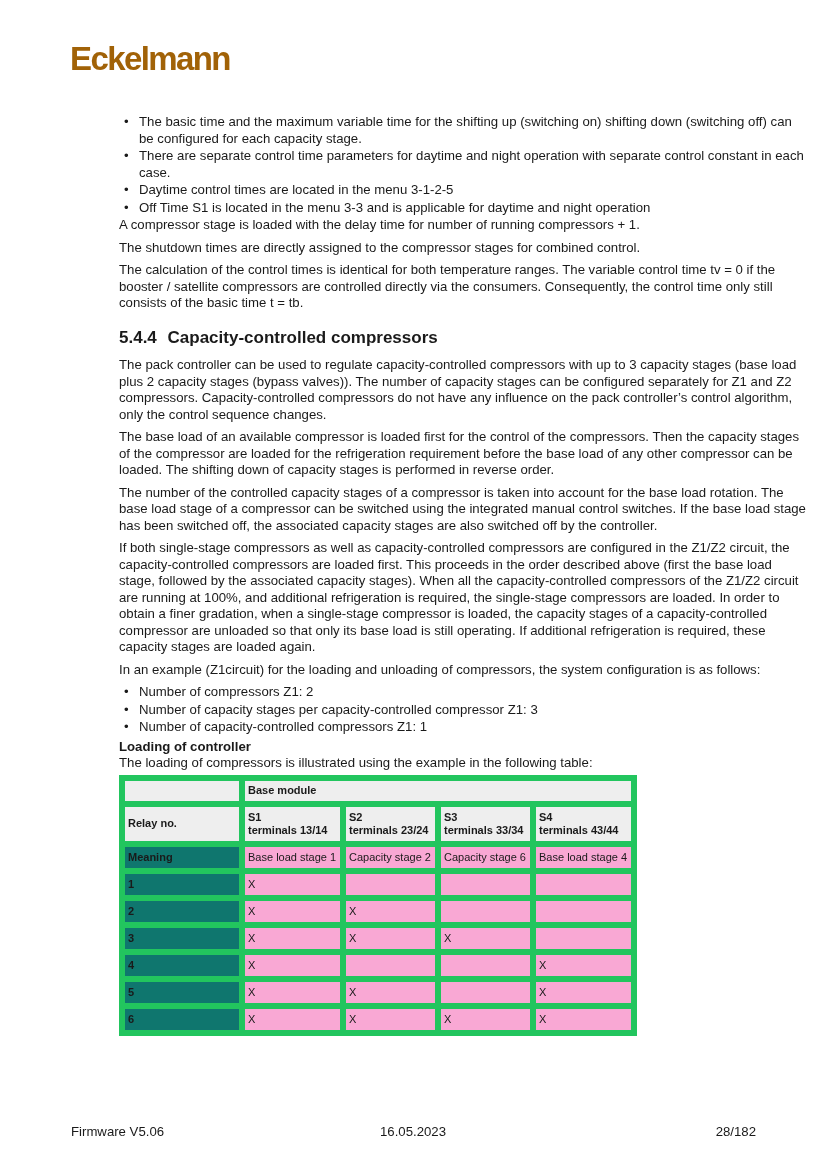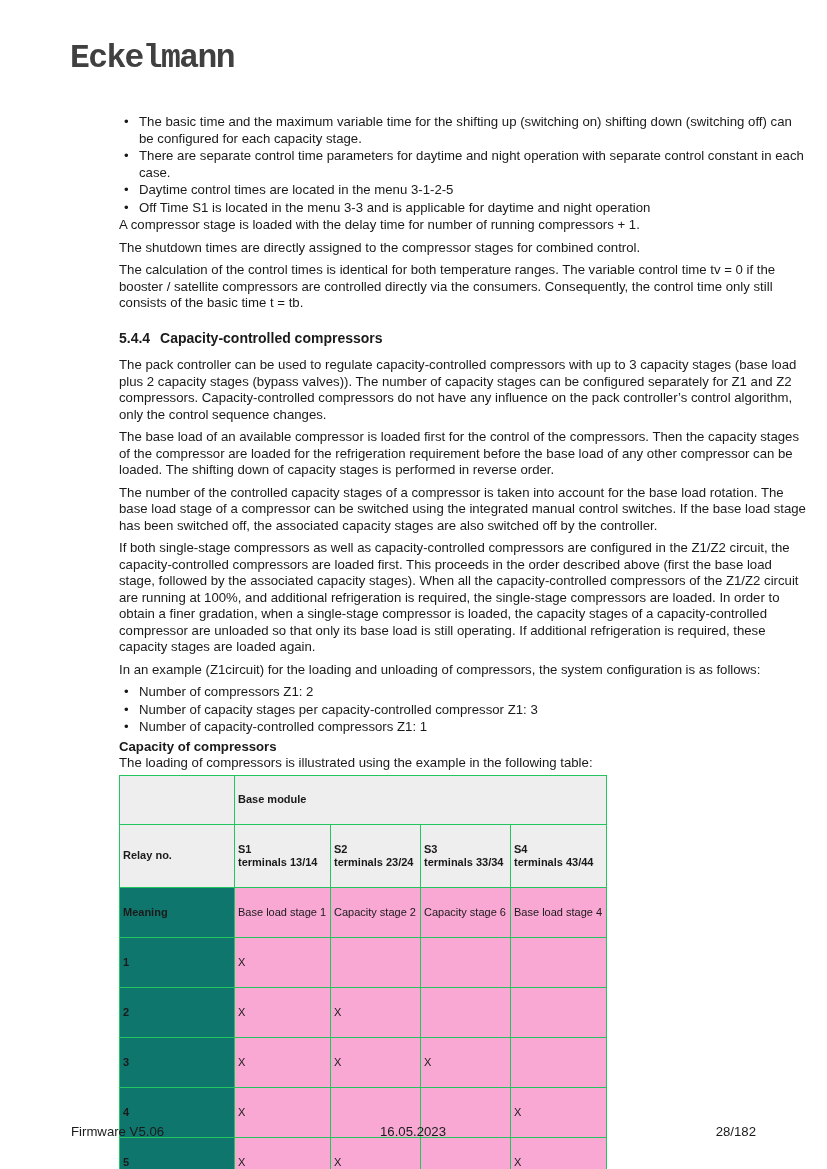--- a/index.html
+++ b/index.html
@@ -1,31 +1,31 @@
 <!DOCTYPE html>
 <html><head>
 <meta charset="utf-8">
 <style>
   html, body { margin: 0; padding: 0; background: #ffffff; }
   body { width: 827px; height: 1169px; position: relative; overflow: hidden;
          font-family: "Liberation Sans", sans-serif; color: #1a1a1a; }
-  .logo { position: absolute; left: 70px; top: 40px; font-family: Liberation Mono, monospace;
-          font-weight: bold; font-size: 33px; letter-spacing: -1.6px; color: #404040; }
+  .logo { position: absolute; left: 70px; top: 40px; font-family: Liberation Sans, sans-serif;
+          font-weight: bold; font-size: 33px; letter-spacing: -1.6px; color: #a16207; }
   .content { position: absolute; left: 71px; top: 114px; width: 690px; font-size: 13.2px; line-height: 16.5px; margin-left: 48px; }
   ul.bullets { margin: 0; padding: 0; list-style: none; }
   ul.bullets li { position: relative; padding-left: 20px; margin-bottom: 1px; }
   ul.bullets li::before { content: "\2022"; position: absolute; left: 5px; top: 0; }
   p { margin: 0 0 6px 0; }
   .first-list { margin-bottom: 5px; }
-  h2 { font-size: 14px; font-weight: bold; margin: 18px 0 11px 0; }
+  h2 { font-size: 17px; font-weight: bold; margin: 18px 0 11px 0; }
   h2 .num { margin-right: 6px; }
   .sub-h { font-weight: bold; margin: 3px 0 0 0; }
   .example-list { margin-bottom: 2px; }
   table { border-collapse: collapse; margin-top: 3px; font-size: 11px; line-height: 13px; }
-  td { border: 1px solid #22c55e; padding: 16px 3px; vertical-align: middle; }
+  td { border: 6px solid #22c55e; padding: 2px 3px; vertical-align: middle; }
   td.hd { background: #eeeeee; font-weight: bold; }
   td.rowhead { background: #0f766e; font-weight: bold; }
   td.cell { background: #f9a8d4; }
   .c0 { width: 108px; } .c1 { width: 89px; } .c2 { width: 83px; } .c3 { width: 83px; } .c4 { width: 89px; }
   tr.r-base td { height: 16px; }
   tr.r-relay td { height: 30px; }
   tr.r-mean td { height: 17px; }
   tr.r-data td { height: 17px; }
   .footer { position: absolute; top: 1124px; left: 71px; width: 685px; font-size: 13.2px; }
   .footer .fl { position: absolute; left: 0; }
@@ -58,21 +58,21 @@
   <p>The number of the controlled capacity stages of a compressor is taken into account for the base load rotation. The base load stage of a compressor can be switched using the integrated manual control switches. If the base load stage has been switched off, the associated capacity stages are also switched off by the controller.</p>
   <p>If both single-stage compressors as well as capacity-controlled compressors are configured in the Z1/Z2 circuit, the capacity-controlled compressors are loaded first. This proceeds in the order described above (first the base load stage, followed by the associated capacity stages). When all the capacity-controlled compressors of the Z1/Z2 circuit are running at 100%, and additional refrigeration is required, the single-stage compressors are loaded. In order to obtain a finer gradation, when a single-stage compressor is loaded, the capacity stages of a capacity-controlled compressor are unloaded so that only its base load is still operating. If additional refrigeration is required, these capacity stages are loaded again.</p>
   <p>In an example (Z1circuit) for the loading and unloading of compressors, the system configuration is as follows:</p>
 
   <ul class="bullets example-list">
     <li>Number of compressors Z1: 2</li>
     <li>Number of capacity stages per capacity-controlled compressor Z1: 3</li>
     <li>Number of capacity-controlled compressors Z1: 1</li>
   </ul>
 
-  <div class="sub-h">Capacity of compressors</div>
+  <div class="sub-h">Loading of controller</div>
   <div>The loading of compressors is illustrated using the example in the following table:</div>
 
   <table>
     <tbody>
         <tr class="r-base">
       <td class="hd c0"></td>
       <td class="hd" colspan="4">Base module</td>
     </tr>
     <tr class="r-relay">
       <td class="hd c0">Relay no.</td>

